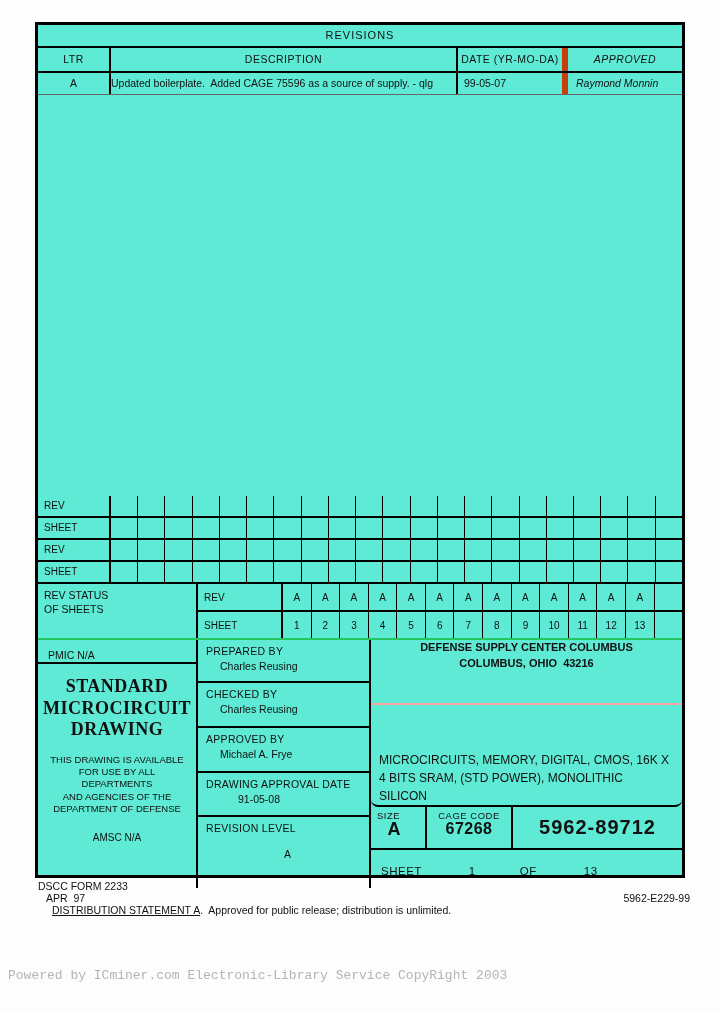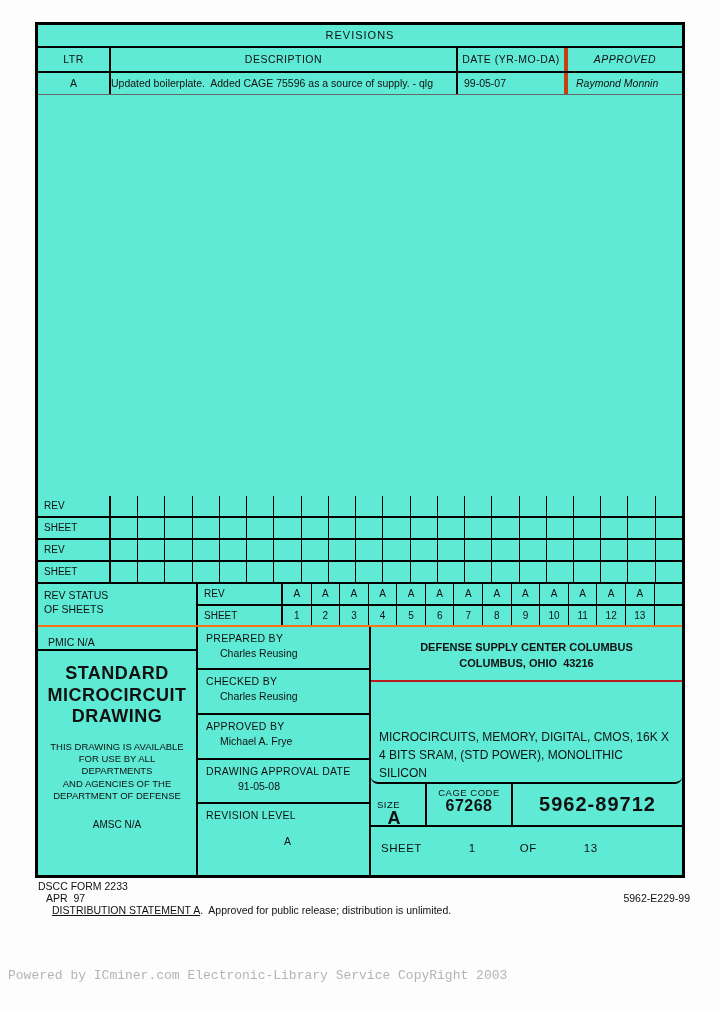--- a/index.html
+++ b/index.html
@@ -19,65 +19,65 @@
   }
   
   .rev-title-row { height:23px; border-bottom:2px solid #000; text-align:center;
     font-size:11px; line-height:21px; letter-spacing:1px; }
   .rev-header-row { display:flex; height:25px; border-bottom:2px solid #000; }
   .rev-header-row > div { font-size:10.5px; line-height:23px; text-align:center; letter-spacing:0.5px; }
   .rev-data-row { display:flex; height:22px; border-bottom:1px solid #666; }
   .rev-data-row > div { font-size:10.5px; line-height:21px; }
   .c-ltr { width:73px; border-right:2px solid #000; text-align:center; }
   .c-desc { width:347px; border-right:2px solid #000; }
-  .c-date { width:110px; border-right:4px solid #c2410c; }
+  .c-date { width:110px; border-right:6px solid #c2410c; }
   .c-appr { flex:1;font-style:italic; }
   .rev-data-row .c-desc { padding-left:0; white-space:pre; }
   .rev-data-row .c-date { padding-left:6px; }
   .rev-data-row .c-appr { padding-left:8px; }
   .rev-spacer { height:401px; }
   
   .grid-row { display:flex; height:22px; border-bottom:2px solid #000; }
   .grid-label { width:73px; border-right:2px solid #000; font-size:10px; line-height:20px; padding-left:6px; }
   .gcell { flex:1; border-right:1px solid #000; }
   .gcell:last-child { border-right:none; }
   
-  .revstatus { display:flex; height:43px; border-bottom:2px solid #f97316; }
+  .revstatus { display:flex; height:56px; border-bottom:2px solid #22c55e; }
   .rs-label { width:160px; border-right:2px solid #000; font-size:10.5px; padding:4px 0 0 6px; line-height:1.35; }
   .rs-right { flex:1; display:flex; flex-direction:column; }
   .rs-row { display:flex; flex:1; }
   .rs-row:first-child { border-bottom:2px solid #000; }
   .rs-rowlabel { width:85px; border-right:2px solid #000; font-size:10px; padding-left:6px; display:flex; align-items:center; }
   .rs-cell { flex:1; border-right:1px solid #000; font-size:10px; display:flex; align-items:center; justify-content:center; }
   .rs-cell:last-child { border-right:none; }
   
   .titleblock { display:flex; height:248px; }
   .tb-left { width:160px; border-right:2px solid #000; display:flex; flex-direction:column; }
   .pmic { height:24px; border-bottom:2px solid #000; font-size:10.5px; line-height:30px; padding-left:10px; }
   .smd-box { flex:1; text-align:center; padding-top:12px; }
-  .smd-line { font-size:18px; font-weight:bold; line-height:1.2; letter-spacing:0.5px; }
+  .smd-line { font-size:18px; font-weight:bold; line-height:1.2; letter-spacing:0.5px;font-family:Liberation Serif, serif; }
   .avail { margin-top:13px; font-size:9.5px; line-height:1.3; }
   .amsc { margin-top:16px; font-size:10px; }
   .tb-mid { width:173px; border-right:2px solid #000; display:flex; flex-direction:column; }
   .tb-mid .cell { border-bottom:2px solid #000; padding:5px 0 0 8px; }
   .tb-mid .cell:last-child { border-bottom:none; }
   .cell-prep { height:43px; } .cell-chk { height:45px; } .cell-app { height:45px; }
   .cell-date { height:44px; } .cell-rev { flex:1; }
   .tb-mid .lbl { font-size:10.5px; letter-spacing:0.3px; }
   .tb-mid .val { font-size:10.5px; margin:3px 0 0 14px; }
   .cell-date .val { margin-left:32px; }
   .cell-rev .val { text-align:center; margin:14px 0 0 0; }
   .tb-right { flex:1; display:flex; flex-direction:column; }
-  .agency { height:55px; border-bottom:2px solid #b91c1c; text-align:center; font-weight:bold;
-    font-size:11px; padding-top:13px; line-height:1.45; }
+  .agency { height:65px; border-bottom:2px solid #fca5a5; text-align:center; font-weight:bold;
+    font-size:11px; padding-top:0; line-height:1.45; }
   .agency .line2 { white-space:pre; }
   .devtitle { height:102px; border-bottom:2px solid #000; font-size:12px; line-height:1.5;
     padding:0 8px; display:flex; align-items:flex-end;border-radius:7px; }
   .sizerow { height:43px; border-bottom:2px solid #000; display:flex; }
-  .size-cell { width:56px; border-right:2px solid #000; padding:15px 0 0 6px; }
+  .size-cell { width:56px; border-right:2px solid #000; padding:3px 0 0 6px; }
   .cage-cell { width:86px; border-right:2px solid #000; text-align:center; padding-top:3px; }
   .pn-cell { flex:1; text-align:center; font-size:20px; font-weight:bold; line-height:40px; letter-spacing:1px; }
   .minilbl { font-size:9.5px; letter-spacing:0.5px; }
   .size-big { font-size:18px; font-weight:bold; text-align:center; width:34px; margin-top:-2px; }
   .cage-big { font-size:16px; font-weight:bold; margin-top:-1px; letter-spacing:0.5px; }
   .sheetrow { flex:1; display:flex; font-size:11.5px; padding-top:15px; letter-spacing:0.5px; }
   .sheetrow span { display:inline-block; }
   .sh-l { margin-left:10px; } .sh-1 { margin-left:47px; } .sh-of { margin-left:44px; } .sh-13 { margin-left:47px; }
   
   .f-form { position:absolute; left:38px; top:880px; font-size:10.5px; }

